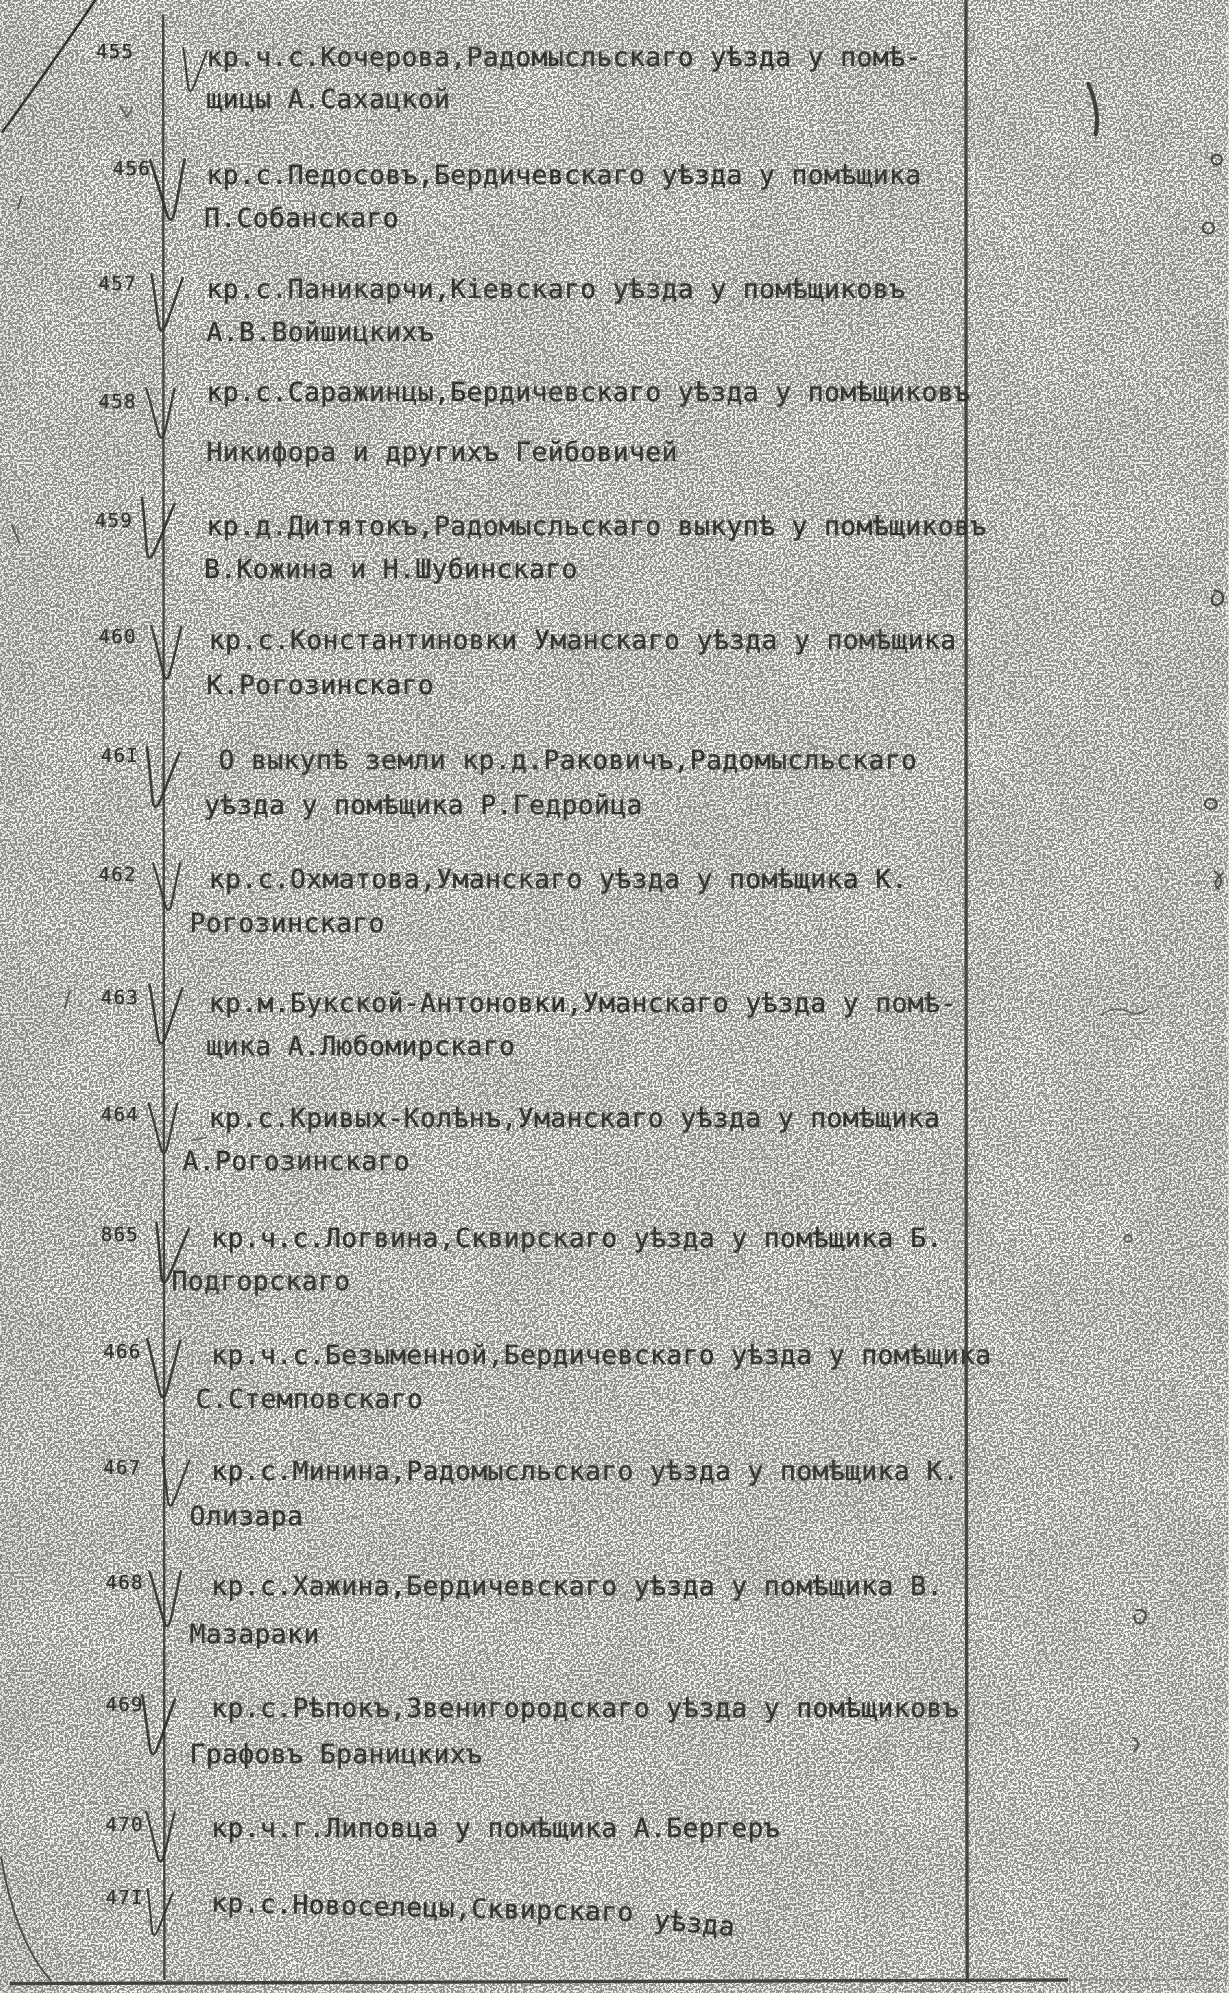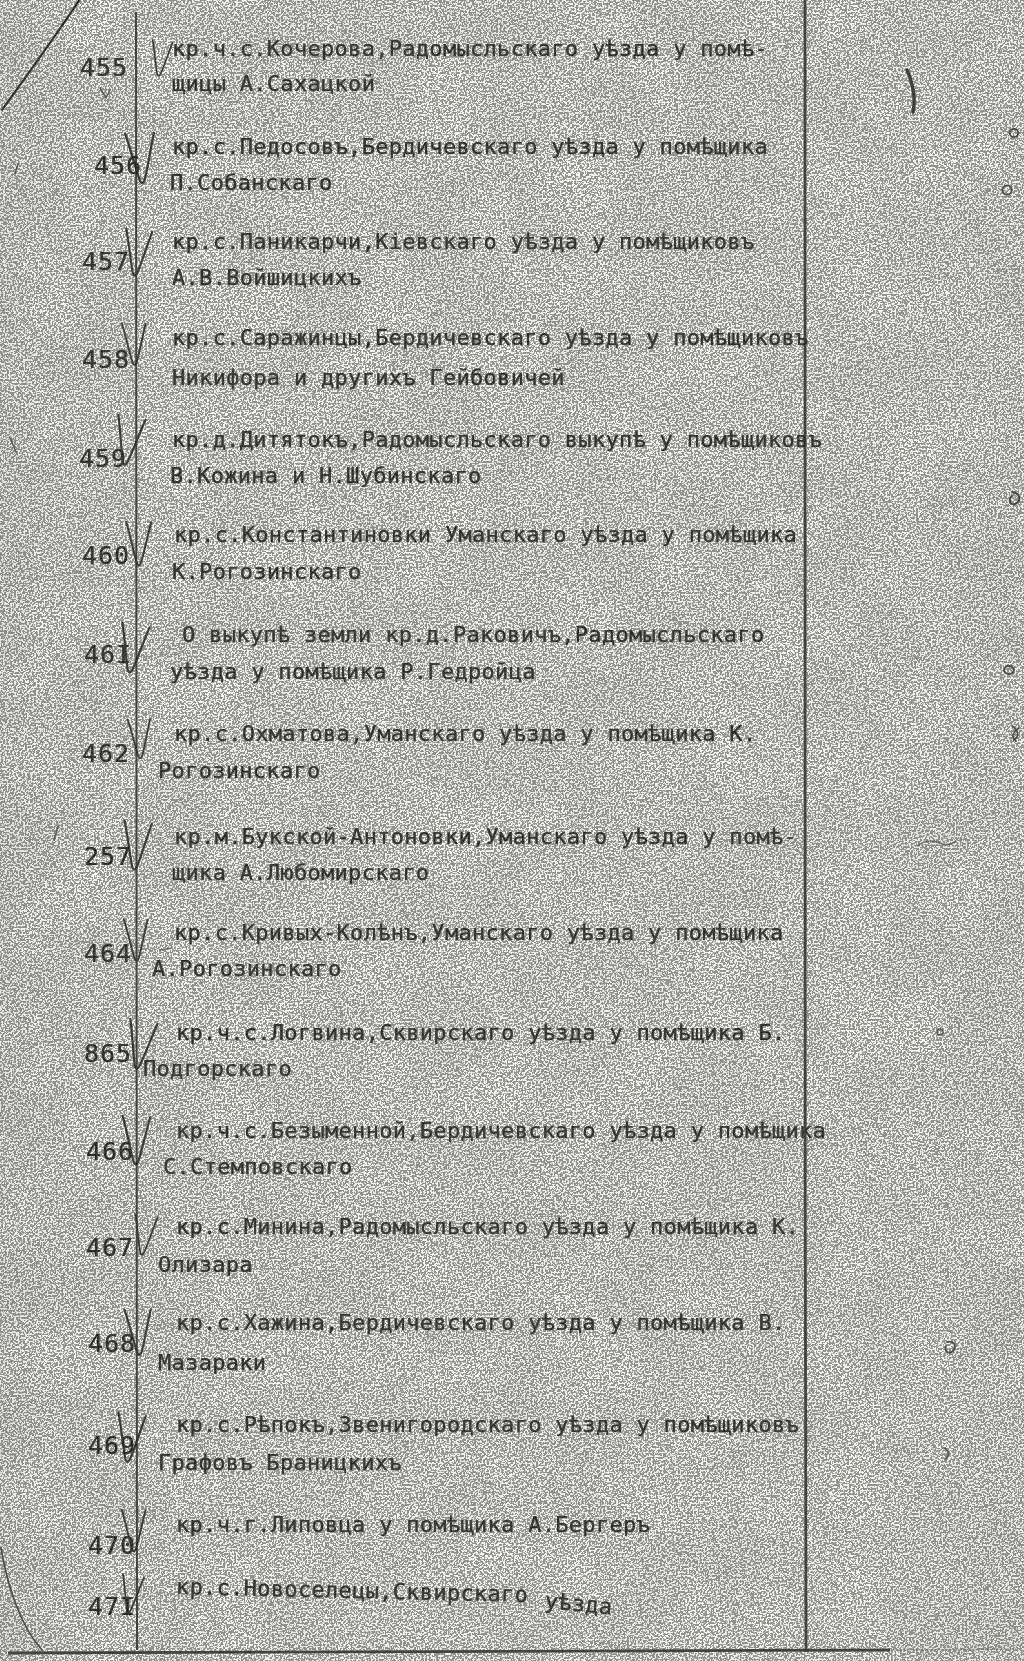--- a/index.html
+++ b/index.html
@@ -17,26 +17,25 @@
     position:absolute;
     font-size:22px;line-height:1;
     letter-spacing:0.3px;
     color:#242321;
     white-space:pre;
     text-shadow:0 0 0.7px rgba(25,25,25,.8), 0.6px 0.6px 0 rgba(50,50,48,.15);
     transform-origin:left center;
   }
   .num{
     position:absolute;
-    font-size:25px;line-height:1;
+    font-size:16px;line-height:1;
     letter-spacing:1px;
     color:#201f1d;
     white-space:pre;
     text-shadow:0 0 0.8px rgba(25,25,25,.85);
-    margin-top:20px;
   }
   svg.overlay{position:absolute;left:0;top:0;pointer-events:none;}
   .rule{stroke:#242422;stroke-width:2;fill:none;opacity:.9;}
   .thick{stroke-width:2.8;}
   .faintline{stroke:#4a4a48;stroke-width:1.4;fill:none;opacity:.35;}
   .pen{stroke:#171715;stroke-width:2.1;fill:none;stroke-linecap:round;}
   .pen.thin{stroke-width:1.6;opacity:.8;}
   .mark{stroke:#1d1d1b;fill:none;stroke-linecap:round;}
   use.tick{stroke:#1b1b19;stroke-width:2;fill:none;stroke-linecap:round;opacity:.92;}
   .grain{position:absolute;left:0;top:0;pointer-events:none;}
@@ -54,40 +53,40 @@
 
     <div class="num" style="left:94px;top:133px">456</div>
     <div class="l" style="left:172px;top:136px">кр.с.Педосовъ,Бердичевскаго уѣзда у помѣщика</div>
     <div class="l" style="left:170px;top:172px">П.Собанскаго</div>
 
     <div class="num" style="left:82px;top:229px">457</div>
     <div class="l" style="left:172px;top:231px">кр.с.Паникарчи,Кіевскаго уѣзда у помѣщиковъ</div>
     <div class="l" style="left:172px;top:267px">А.В.Войшицкихъ</div>
 
     <div class="num" style="left:82px;top:327px">458</div>
-    <div class="l" style="left:172px;top:327px">кр.с.Саражинцы,Бердичевскаго уѣзда у помѣщиковъ</div>
+    <div class="l" style="left:172px;top:317px">кр.с.Саражинцы,Бердичевскаго уѣзда у помѣщиковъ</div>
     <div class="l" style="left:172px;top:367px">Никифора и другихъ Гейбовичей</div>
 
     <div class="num" style="left:79px;top:426px">459</div>
     <div class="l" style="left:172px;top:429px">кр.д.Дитятокъ,Радомысльскаго выкупѣ у помѣщиковъ</div>
     <div class="l" style="left:170px;top:465px">В.Кожина и Н.Шубинскаго</div>
 
     <div class="num" style="left:82px;top:523px">460</div>
     <div class="l" style="left:174px;top:524px">кр.с.Константиновки Уманскаго уѣзда у помѣщика</div>
     <div class="l" style="left:172px;top:561px">К.Рогозинскаго</div>
 
     <div class="num" style="left:84px;top:622px">46I</div>
     <div class="l" style="left:182px;top:624px">О выкупѣ земли кр.д.Раковичъ,Радомысльскаго</div>
     <div class="l" style="left:170px;top:661px">уѣзда у помѣщика Р.Гедройца</div>
 
     <div class="num" style="left:82px;top:721px">462</div>
     <div class="l" style="left:174px;top:723px">кр.с.Охматова,Уманскаго уѣзда у помѣщика К.</div>
     <div class="l" style="left:158px;top:760px">Рогозинскаго</div>
 
-    <div class="num" style="left:84px;top:824px">257</div>
+    <div class="num" style="left:84px;top:824px">463</div>
     <div class="l" style="left:174px;top:826px">кр.м.Букской-Антоновки,Уманскаго уѣзда у помѣ-</div>
     <div class="l" style="left:172px;top:862px">щика А.Любомирскаго</div>
 
     <div class="num" style="left:84px;top:921px">464</div>
     <div class="l" style="left:174px;top:922px">кр.с.Кривых-Колѣнъ,Уманскаго уѣзда у помѣщика</div>
     <div class="l" style="left:152px;top:958px">А.Рогозинскаго</div>
 
     <div class="num" style="left:84px;top:1021px">865</div>
     <div class="l" style="left:176px;top:1022px">кр.ч.с.Логвина,Сквирскаго уѣзда у помѣщика Б.</div>
     <div class="l" style="left:143px;top:1058px">Подгорскаго</div>

